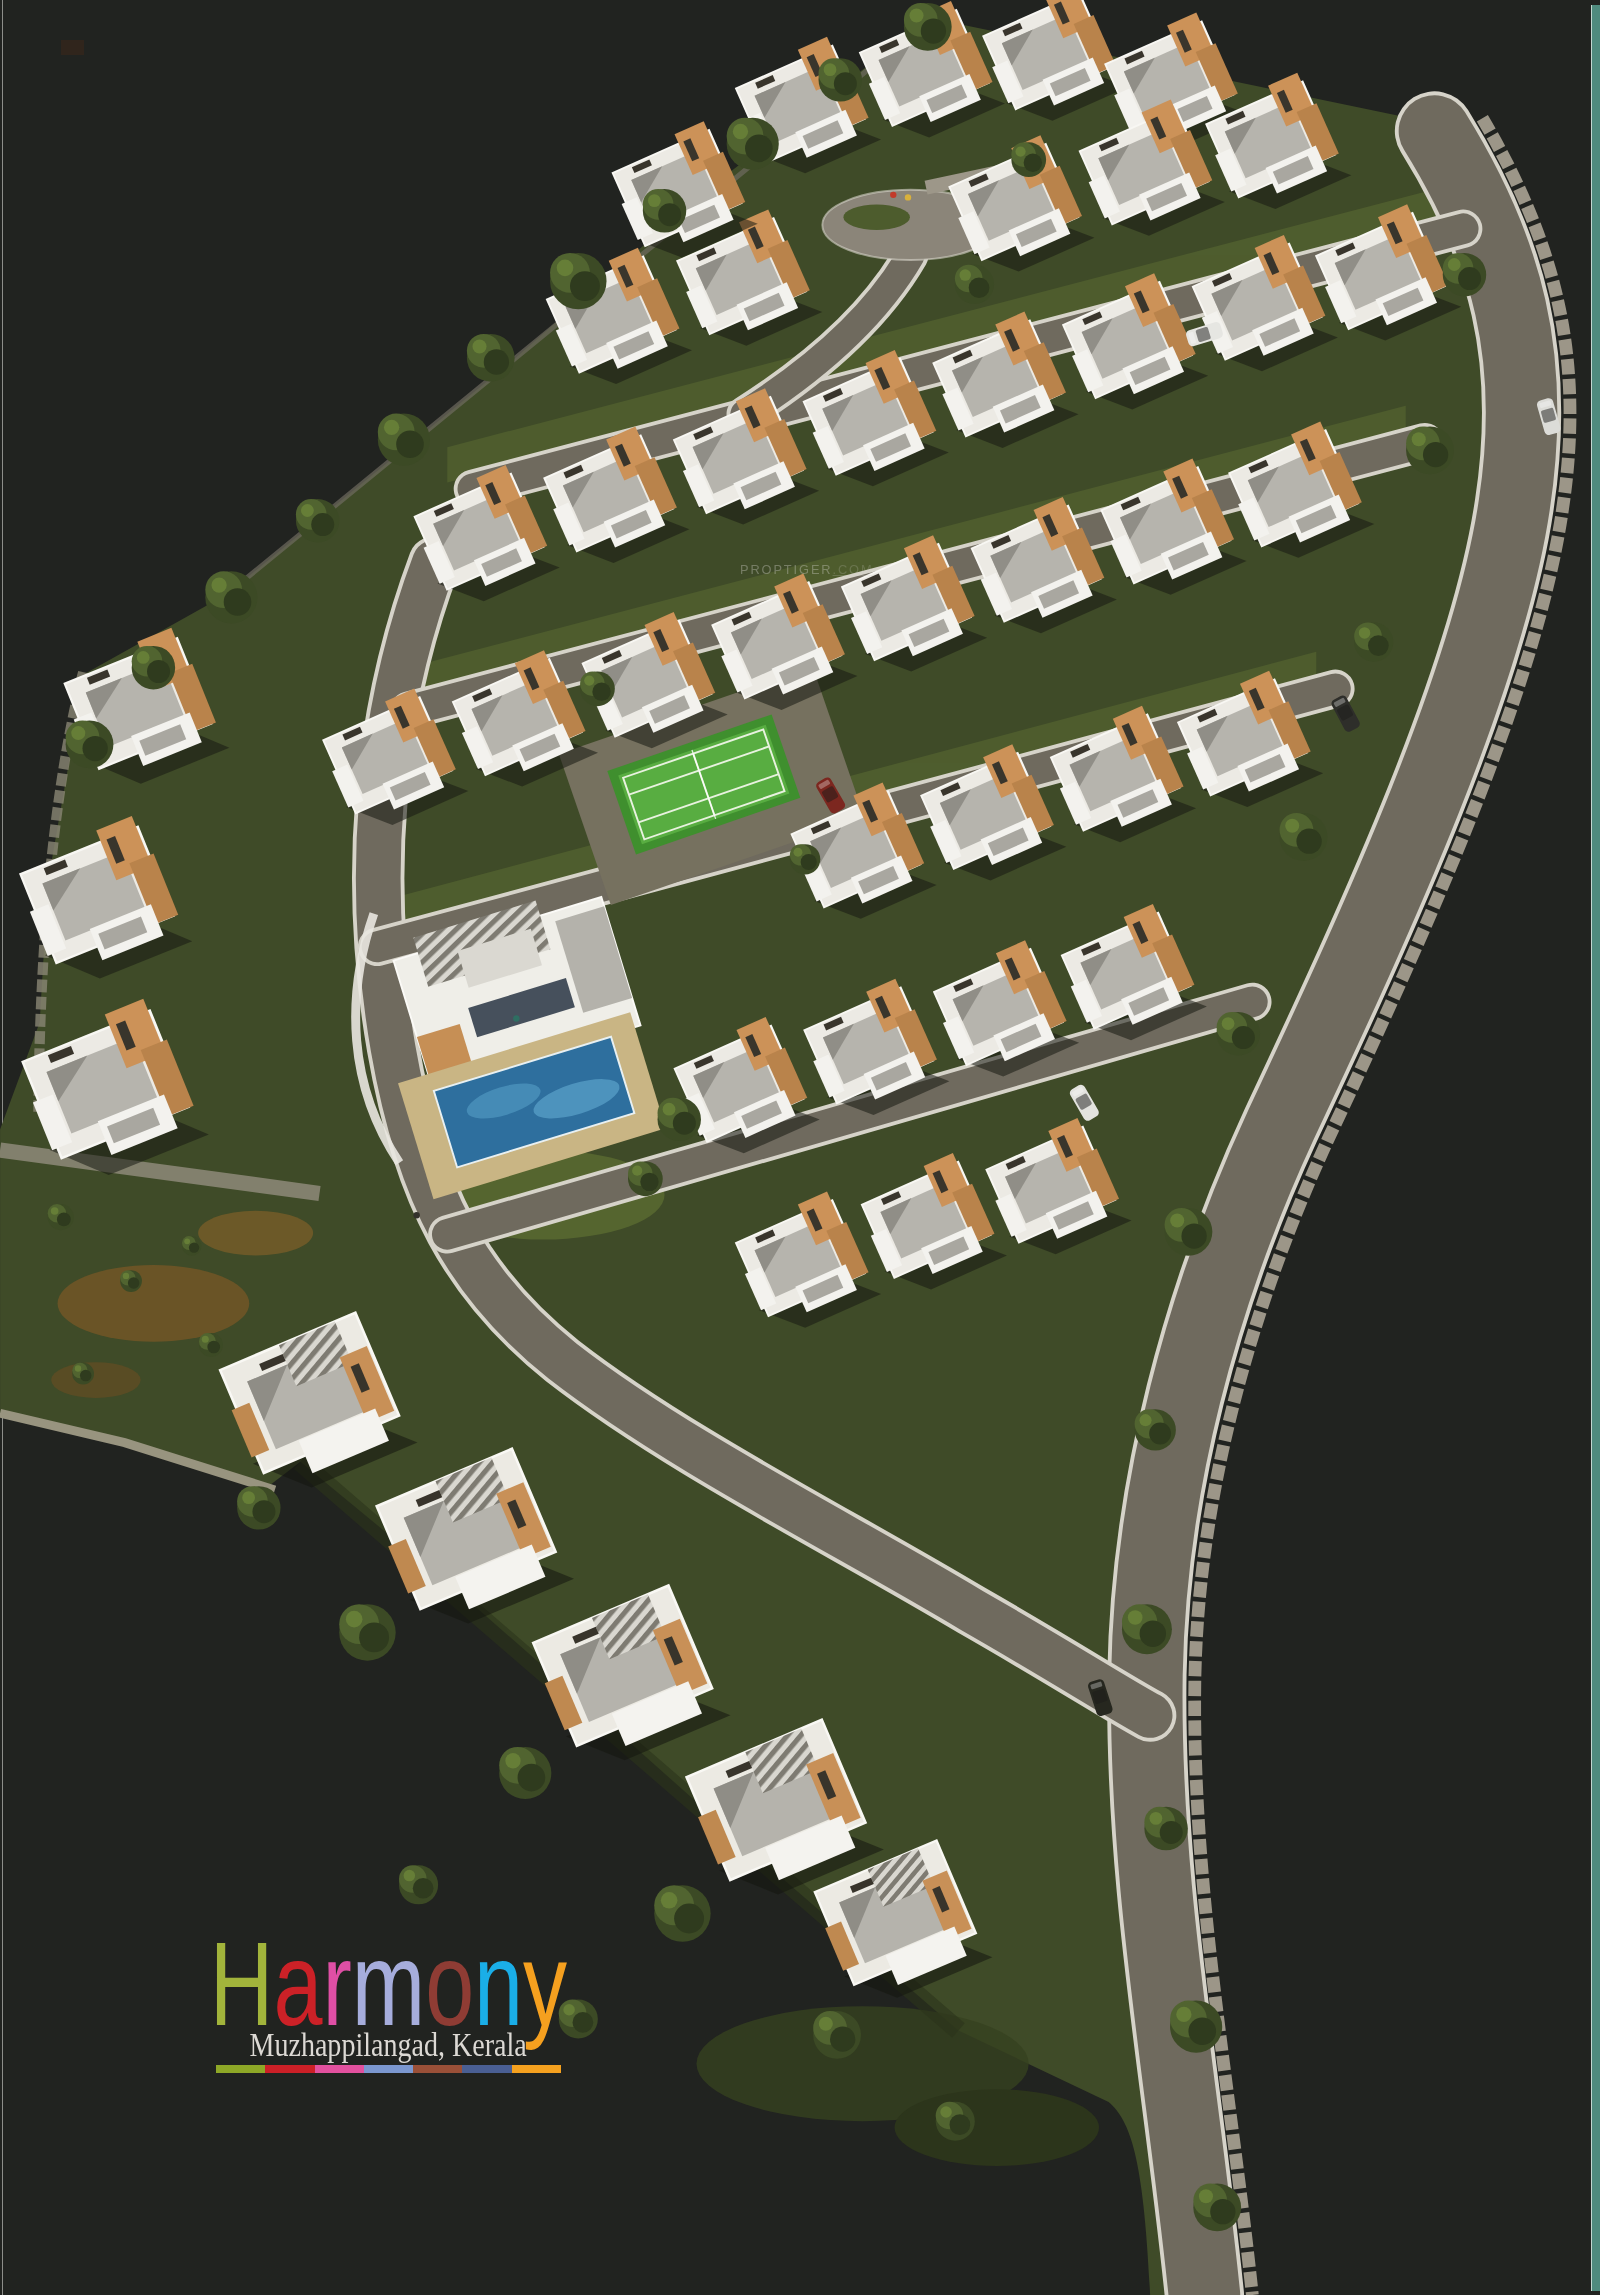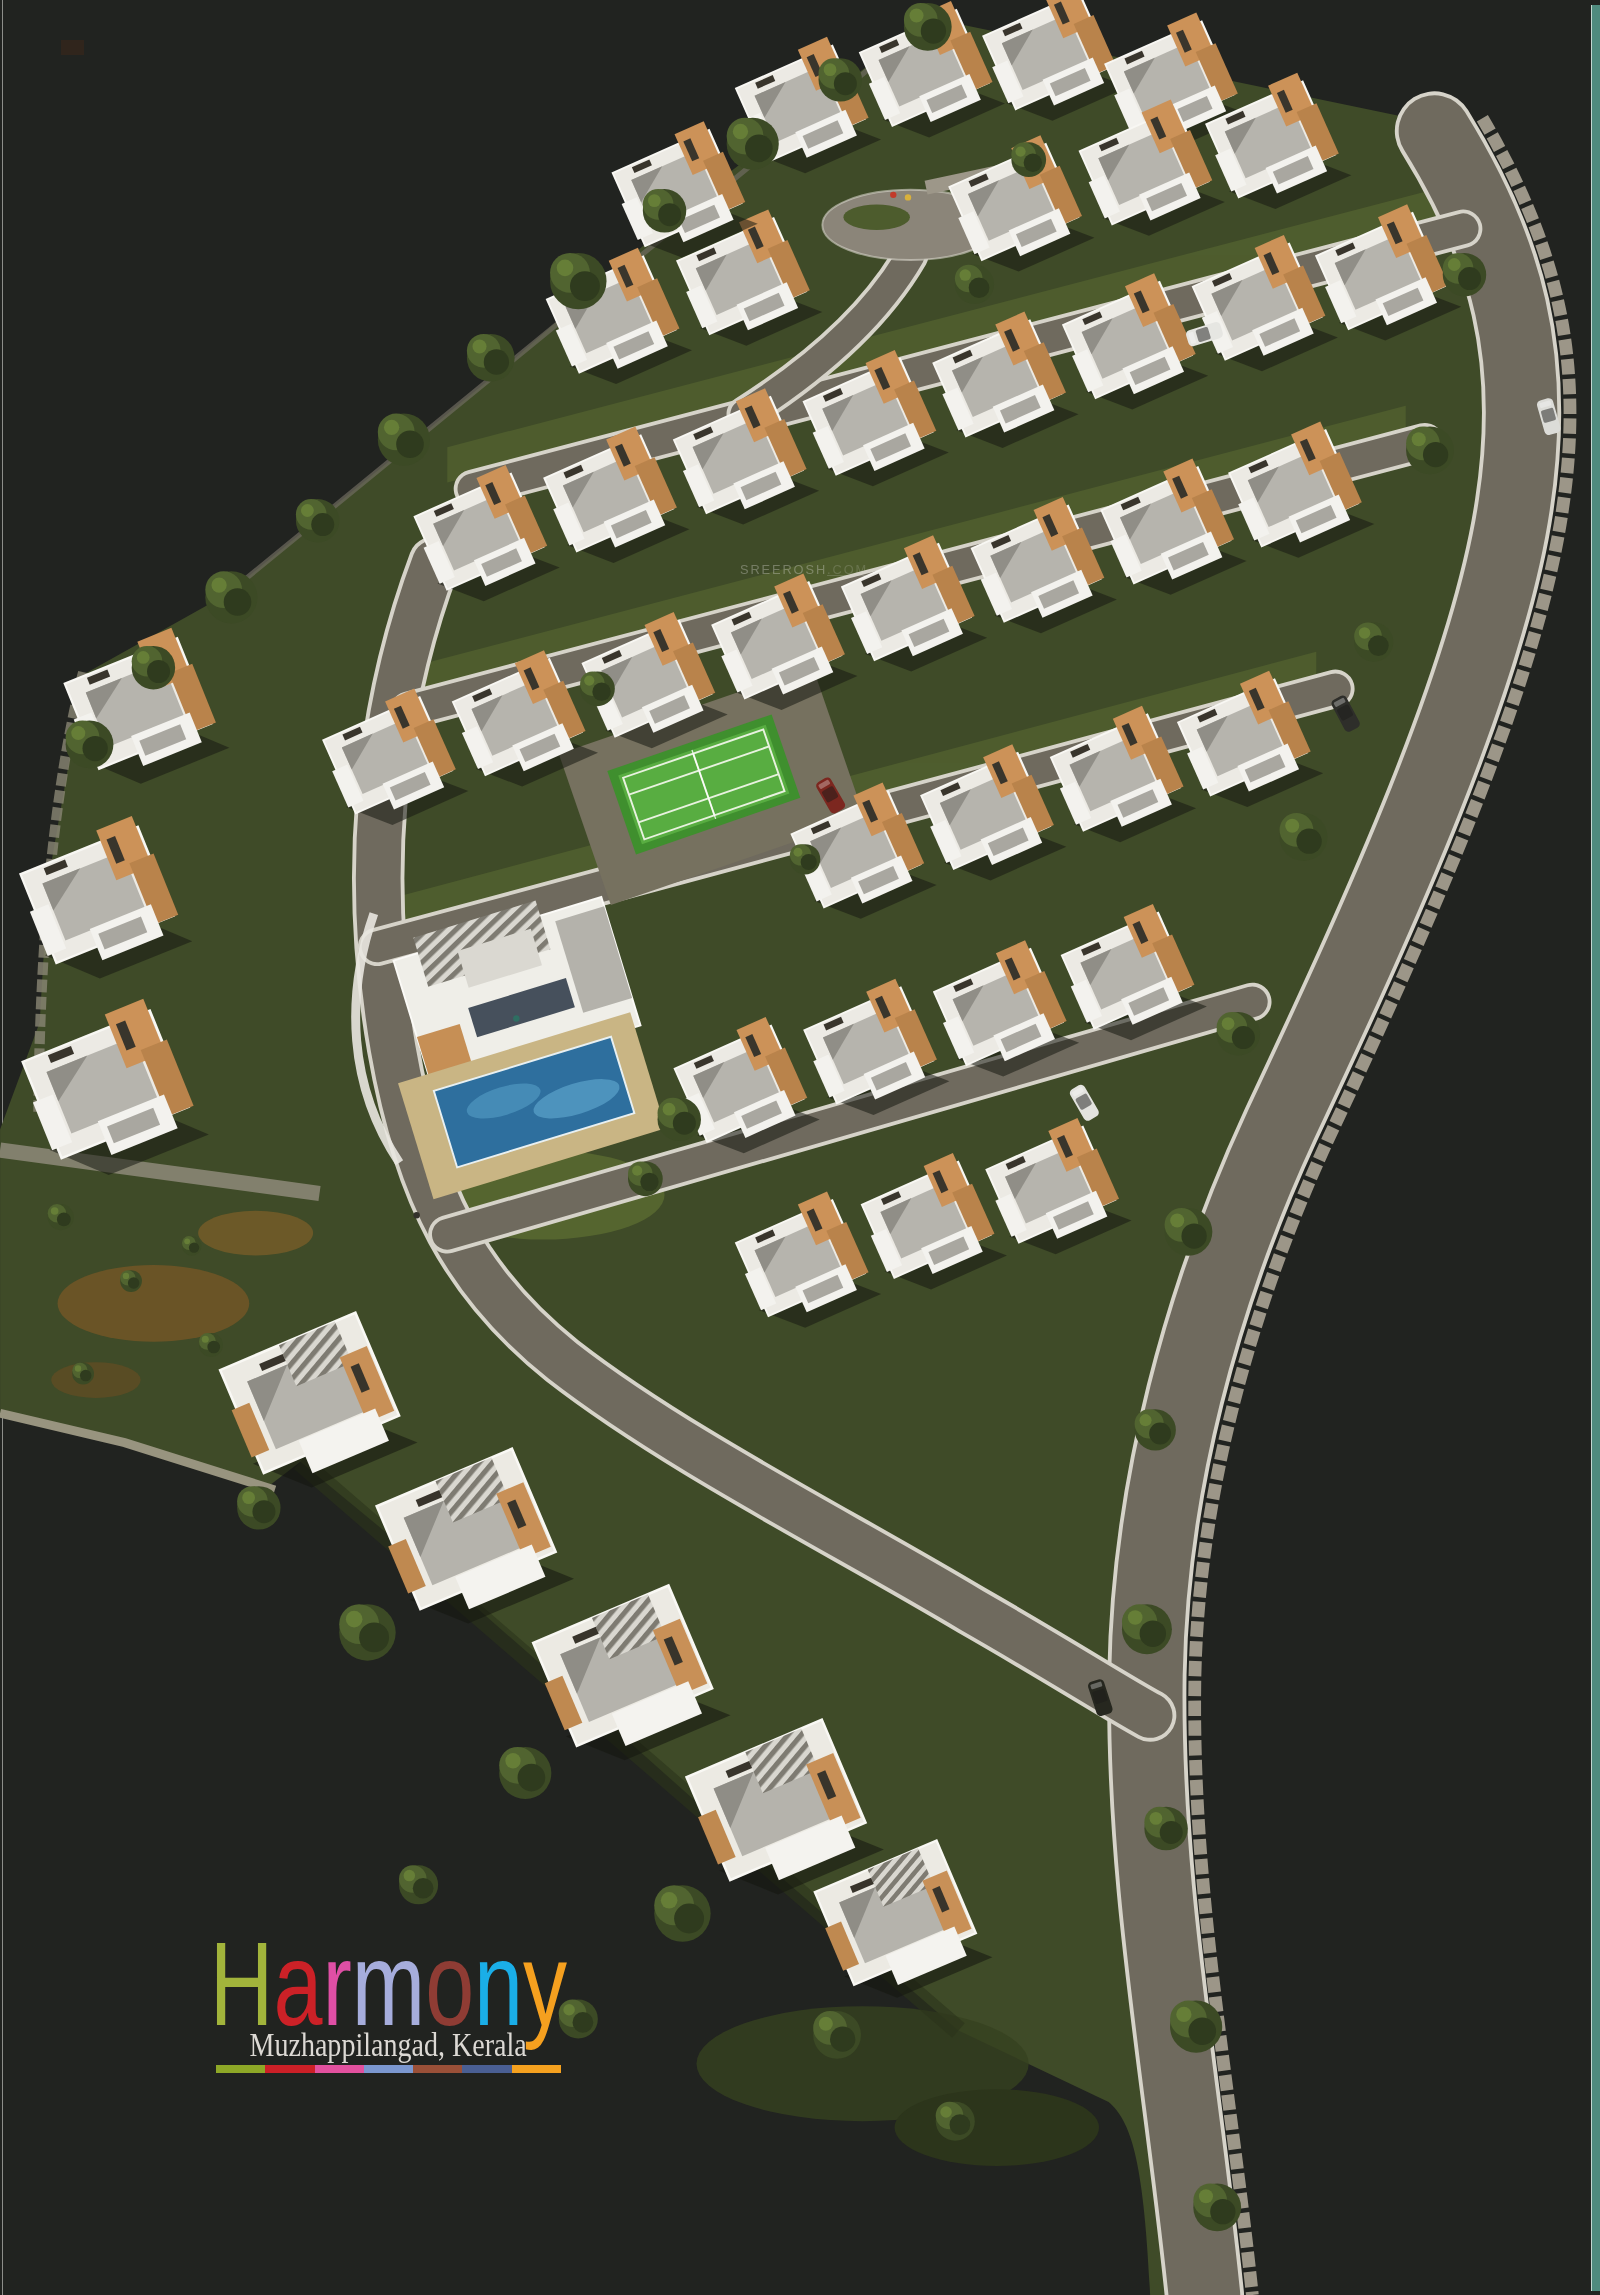--- a/index.html
+++ b/index.html
@@ -268,21 +268,21 @@
     <g id="people-layer">
         <circle cx="1398" cy="305" r="5" fill="#c23b2a"></circle>
         <circle cx="1421" cy="309" r="5" fill="#d9b13c"></circle>
         <circle cx="808" cy="1594" r="5" fill="#2e6e62"></circle>
         <circle cx="652" cy="1902" r="5" fill="#33312c"></circle>
       </g>
   </svg>
 
   <div class="teal-stripe" style="background: rgb(79, 139, 126);"></div>
 
-  <div class="watermark"><span>SREEROSH</span><span class="wm-suffix">.COM</span></div>
+  <div class="watermark"><span>PROPTIGER</span><span class="wm-suffix">.COM</span></div>
 
   <div class="logo">
     <div class="word" id="project-word"><span style="color: rgb(162, 180, 59);">H</span><span style="color: rgb(204, 33, 39);">a</span><span style="color: rgb(223, 79, 165);">r</span><span style="color: rgb(166, 173, 220);">m</span><span style="color: rgb(143, 60, 52);">o</span><span style="color: rgb(26, 174, 232);">n</span><span style="color: rgb(245, 160, 31);">y</span></div>
     <div class="location">
       <span>Muzhappilangad, Kerala</span>
     </div>
     <div class="bar" id="logo-bar">
         <div style="background: rgb(142, 168, 39);"></div>
         <div style="background: rgb(204, 32, 39);"></div>
         <div style="background: rgb(226, 81, 158);"></div>

